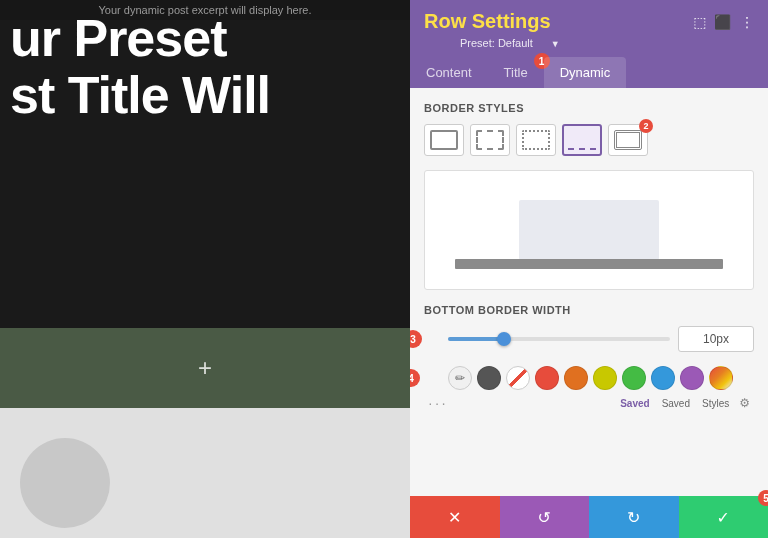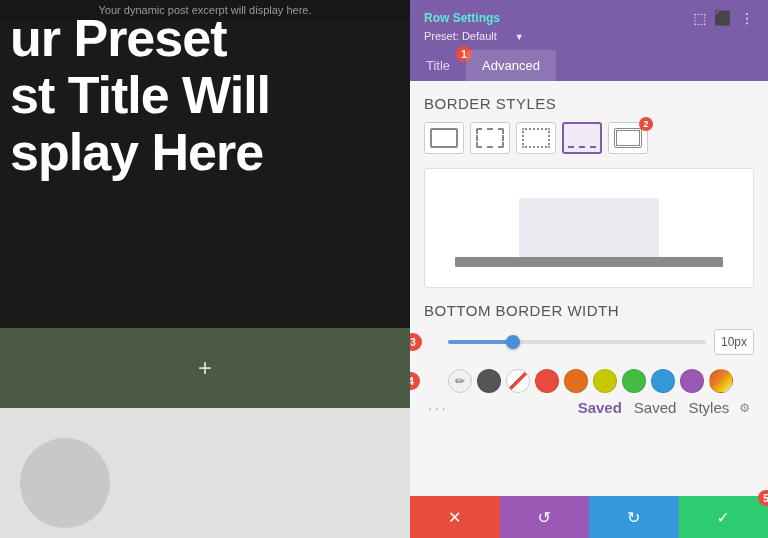--- a/index.html
+++ b/index.html
@@ -89,22 +89,22 @@
       background: #7b5ea7;
       padding: 10px 14px 0 14px;
     }
     .panel-header-top {
       display: flex;
       align-items: center;
       justify-content: space-between;
       margin-bottom: 4px;
     }
     .panel-title {
-      color: #5eead4;
-      font-size: 12px;
+      color: #fde047;
+      font-size: 20px;
       font-weight: 600;
     }
     .panel-header-icons {
       display: flex;
       gap: 8px;
       align-items: center;
     }
     .panel-header-icon {
       color: white;
       font-size: 14px;
@@ -112,20 +112,21 @@
       opacity: 0.9;
     }
     .panel-preset {
       color: rgba(255,255,255,0.85);
       font-size: 11px;
       margin-bottom: 8px;
       display: flex;
       align-items: flex-end;
       gap: 18px;
       cursor: pointer;
+      margin-left: 36px;
     }
     .panel-preset-arrow {
       font-size: 9px;
     }
 
     
     .panel-tabs {
       display: flex;
       background: #7b5ea7;
     }
@@ -160,22 +161,22 @@
     
     .panel-content {
       flex: 1;
       overflow-y: auto;
       padding: 14px;
       background: #f5f5f5;
     }
 
     
     .section-label {
-      font-size: 15px;
-      font-weight: 400;
+      font-size: 11px;
+      font-weight: 700;
       color: #555;
       text-transform: uppercase;
       letter-spacing: 0.5px;
       margin-bottom: 10px;
     }
 
     
     .border-styles {
       display: flex;
       gap: 6px;
@@ -296,21 +297,21 @@
       left: 25%;
       top: 50%;
       transform: translate(-50%, -50%);
       width: 14px;
       height: 14px;
       border-radius: 50%;
       background: #4a90d9;
       box-shadow: 0 1px 3px rgba(0,0,0,0.3);
     }
     .slider-value {
-      width: 40px;
+      width: 76px;
       height: 26px;
       border: 1px solid #ccc;
       border-radius: 3px;
       background: white;
       text-align: center;
       font-size: 12px;
       color: #555;
       display: flex;
       align-items: center;
       justify-content: center;
@@ -380,21 +381,21 @@
       margin-top: 4px;
     }
     .color-dots {
       color: #999;
       font-size: 14px;
       letter-spacing: 2px;
       margin-right: auto;
       padding-left: 4px;
     }
     .color-action-btn {
-      font-size: 15px;
+      font-size: 10px;
       color: #666;
       cursor: pointer;
       padding: 2px 6px;
     }
     .color-action-btn.active {
       color: #7b5ea7;
       font-weight: 600;
     }
     .gear-icon {
       color: #888;
@@ -443,21 +444,20 @@
     }
   </style>
 </head>
 <body>
 
 <div class="preview-area">
   <div class="dynamic-excerpt">Your dynamic post excerpt will display here.</div>
   <div class="preview-text">
     <span>ur Preset</span><br>
     <span>st Title Will</span><br>
-    <span>splay Here</span>
   </div>
   <div class="preview-green-band">
     <span class="preview-plus">+</span>
   </div>
   <div class="preview-bottom">
     <div class="preview-circle"></div>
   </div>
 </div>
 
 <div class="panel">
@@ -471,26 +471,29 @@
         <span class="panel-header-icon">⋮</span>
       </div>
     </div>
     <div class="panel-preset">
       <span>Preset: Default</span>
       <span class="panel-preset-arrow">▼</span>
     </div>
   </div>
 
   <div class="panel-tabs">
+    <div class="tab">
+      <span>Content</span>
+    </div>
     <div class="tab" style="position:relative;">
       <span>Title</span>
       <span class="tab-badge">1</span>
     </div>
     <div class="tab active">
-      <span>Advanced</span>
+      <span>Dynamic</span>
     </div>
   </div>
 
   <div class="panel-content">
 
     <div class="section-label">Border Styles</div>
     <div class="border-styles">
       <button class="border-style-btn">
         <div class="bs-solid"></div>
       </button>

